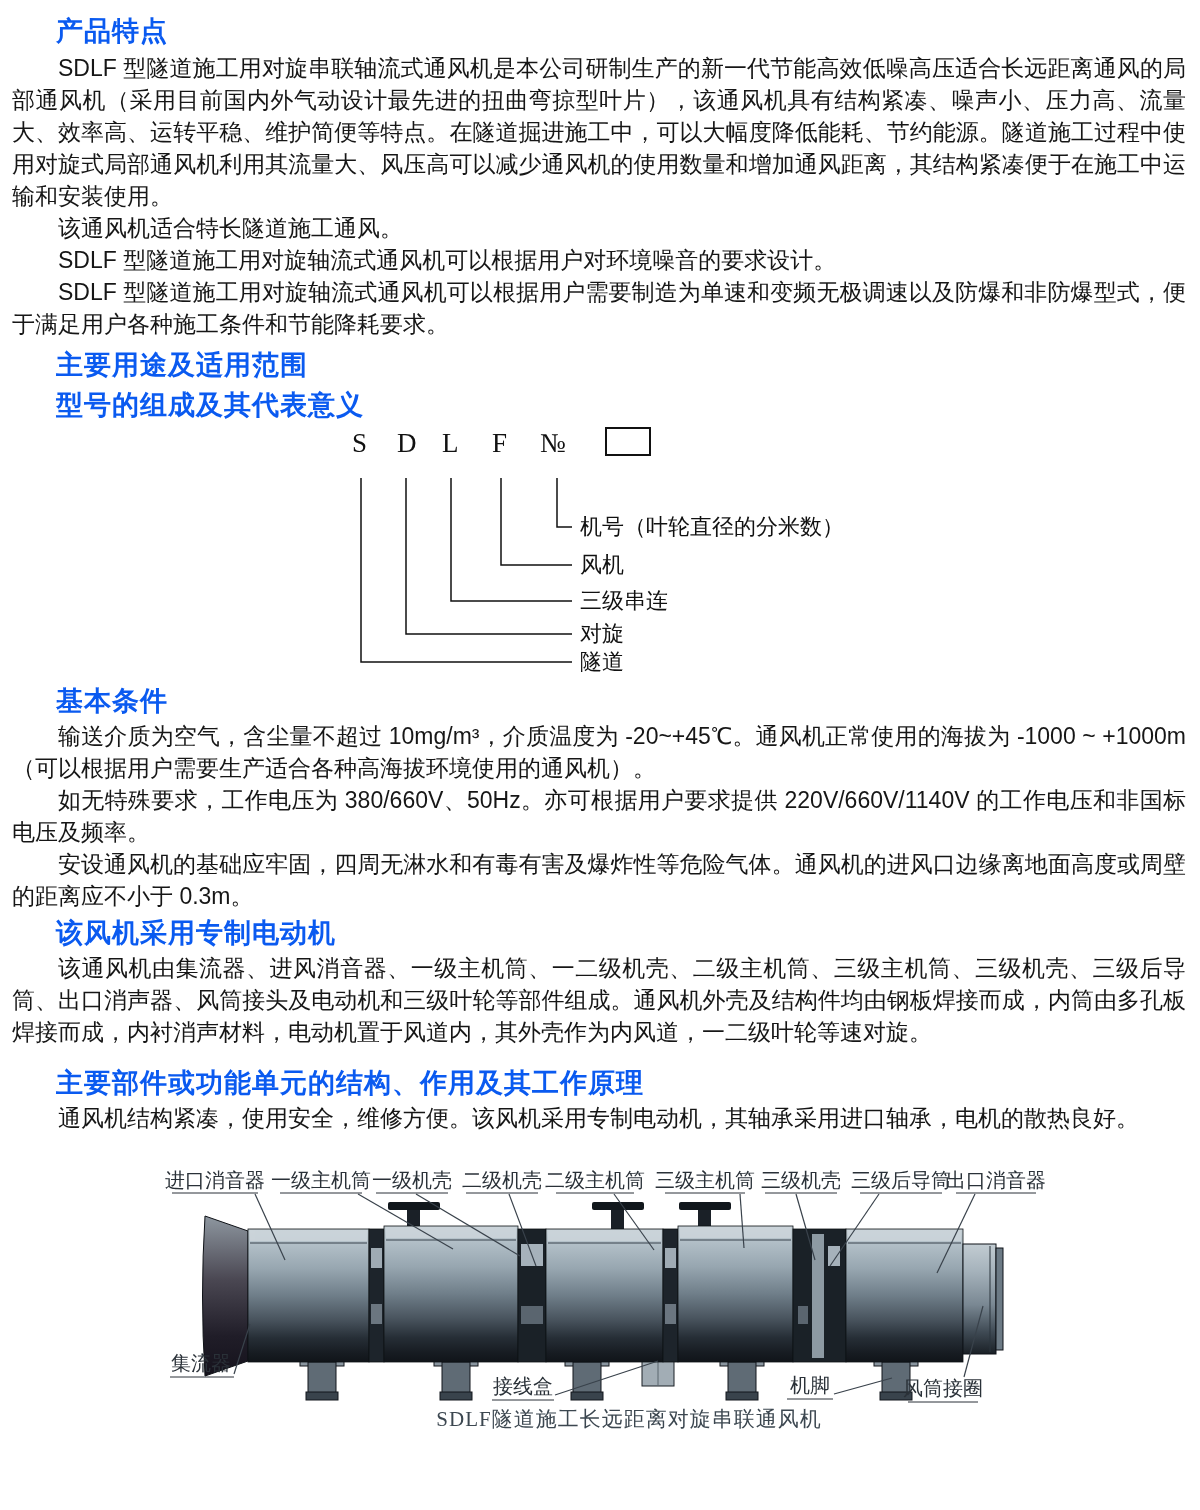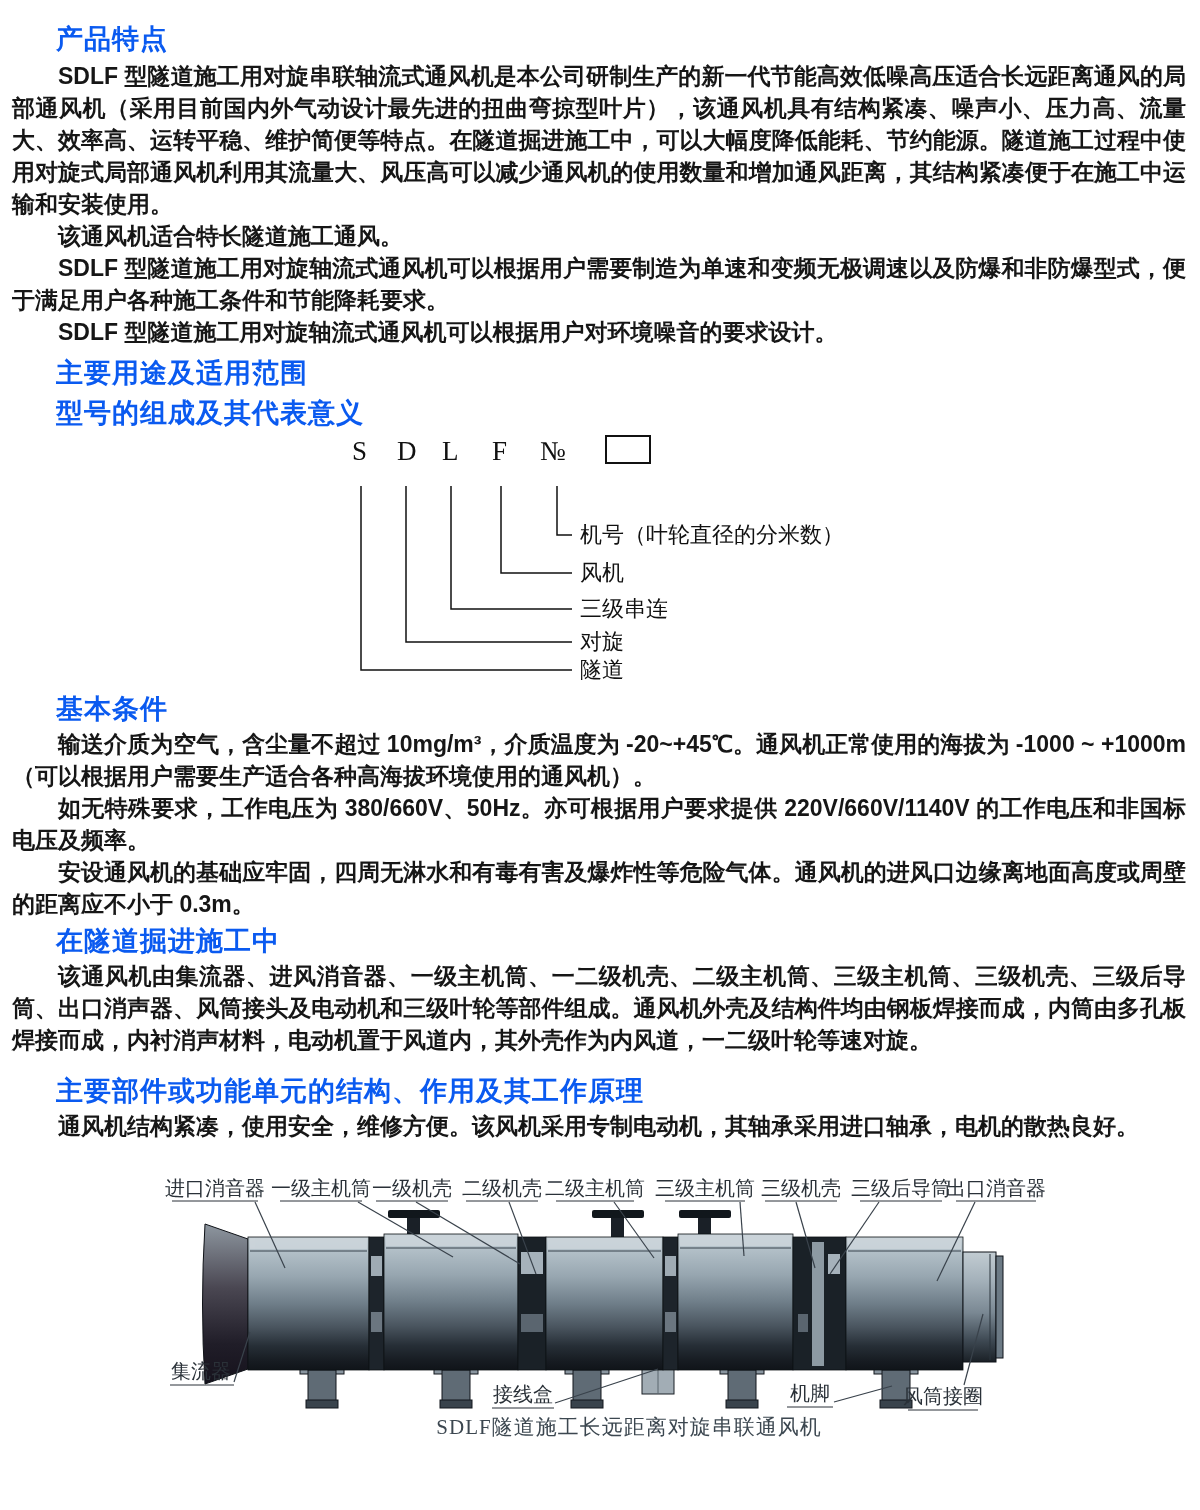--- a/index.html
+++ b/index.html
@@ -11,48 +11,48 @@
   }
   .content { padding: 8px 14px 0 12px; width: 1200px; overflow: hidden; }
   h2 {
     color: #0a5af0;
     font-size: 27px;
     line-height: 30px;
     font-weight: bold;
     margin: 10px 0 6px 44px;
     letter-spacing: 1px;
   }
-  h2.first { margin-top: 16px; }
+  h2.first { margin-top: 8px; }
   h2.tight-top { margin-top: 6px; margin-bottom: 4px; }
   h2.mid { margin-top: 6px; margin-bottom: 4px; }
   h2.late { margin-top: 20px; margin-bottom: 4px; }
   p.body {
     font-size: 23px;
     line-height: 32px;
-    font-weight: 700;
+    font-weight: 400;
     margin: 0;
     text-align: justify;
     text-indent: 2em;
     color: #161616;
   }
   .diagram-wrap { margin: 2px 0 0 0; }
   .fan-wrap { margin: 22px 0 0 0; }
   svg text { font-family: "Liberation Serif", serif; }
   svg .mono-letter { font-family: "Liberation Serif", serif; }
 </style>
 </head>
 <body>
 
 <div class="content">
 
   <h2 class="first">产品特点</h2>
   <p class="body">SDLF 型隧道施工用对旋串联轴流式通风机是本公司研制生产的新一代节能高效低噪高压适合长远距离通风的局部通风机（采用目前国内外气动设计最先进的扭曲弯掠型叶片），该通风机具有结构紧凑、噪声小、压力高、流量大、效率高、运转平稳、维护简便等特点。在隧道掘进施工中，可以大幅度降低能耗、节约能源。隧道施工过程中使用对旋式局部通风机利用其流量大、风压高可以减少通风机的使用数量和增加通风距离，其结构紧凑便于在施工中运输和安装使用。</p>
   <p class="body">该通风机适合特长隧道施工通风。</p>
+  <p class="body">SDLF 型隧道施工用对旋轴流式通风机可以根据用户对环境噪音的要求设计。</p>
   <p class="body">SDLF 型隧道施工用对旋轴流式通风机可以根据用户需要制造为单速和变频无极调速以及防爆和非防爆型式，便于满足用户各种施工条件和节能降耗要求。</p>
-  <p class="body">SDLF 型隧道施工用对旋轴流式通风机可以根据用户对环境噪音的要求设计。</p>
 
   <h2>主要用途及适用范围</h2>
 
   <h2>型号的组成及其代表意义</h2>
 
   <div class="diagram-wrap">
     <svg width="1174" height="250" viewBox="0 0 1174 250">
       <g fill="#111111" font-size="27" class="mono-letter">
         <text x="340" y="26">S</text>
         <text x="385" y="26">D</text>
@@ -78,21 +78,21 @@
         <text x="568" y="243">隧道</text>
       </g>
     </svg>
   </div>
 
   <h2 class="tight-top">基本条件</h2>
   <p class="body">输送介质为空气，含尘量不超过 10mg/m³，介质温度为 -20~+45℃。通风机正常使用的海拔为 -1000 ~ +1000m（可以根据用户需要生产适合各种高海拔环境使用的通风机）。</p>
   <p class="body">如无特殊要求，工作电压为 380/660V、50Hz。亦可根据用户要求提供 220V/660V/1140V 的工作电压和非国标电压及频率。</p>
   <p class="body">安设通风机的基础应牢固，四周无淋水和有毒有害及爆炸性等危险气体。通风机的进风口边缘离地面高度或周壁的距离应不小于 0.3m。</p>
 
-  <h2 class="mid">在隧道掘进施工中</h2>
+  <h2 class="mid">该风机采用专制电动机</h2>
   <p class="body">该通风机由集流器、进风消音器、一级主机筒、一二级机壳、二级主机筒、三级主机筒、三级机壳、三级后导筒、出口消声器、风筒接头及电动机和三级叶轮等部件组成。通风机外壳及结构件均由钢板焊接而成，内筒由多孔板焊接而成，内衬消声材料，电动机置于风道内，其外壳作为内风道，一二级叶轮等速对旋。</p>
 
   <h2 class="late">主要部件或功能单元的结构、作用及其工作原理</h2>
   <p class="body">通风机结构紧凑，使用安全，维修方便。该风机采用专制电动机，其轴承采用进口轴承，电机的散热良好。</p>
 
   <div class="fan-wrap">
     <svg width="1174" height="312" viewBox="0 0 1174 312">
       <defs>
         <linearGradient id="gBody" x1="0" y1="0" x2="0" y2="1">
           <stop offset="0" stop-color="#c6d0d6"></stop>

